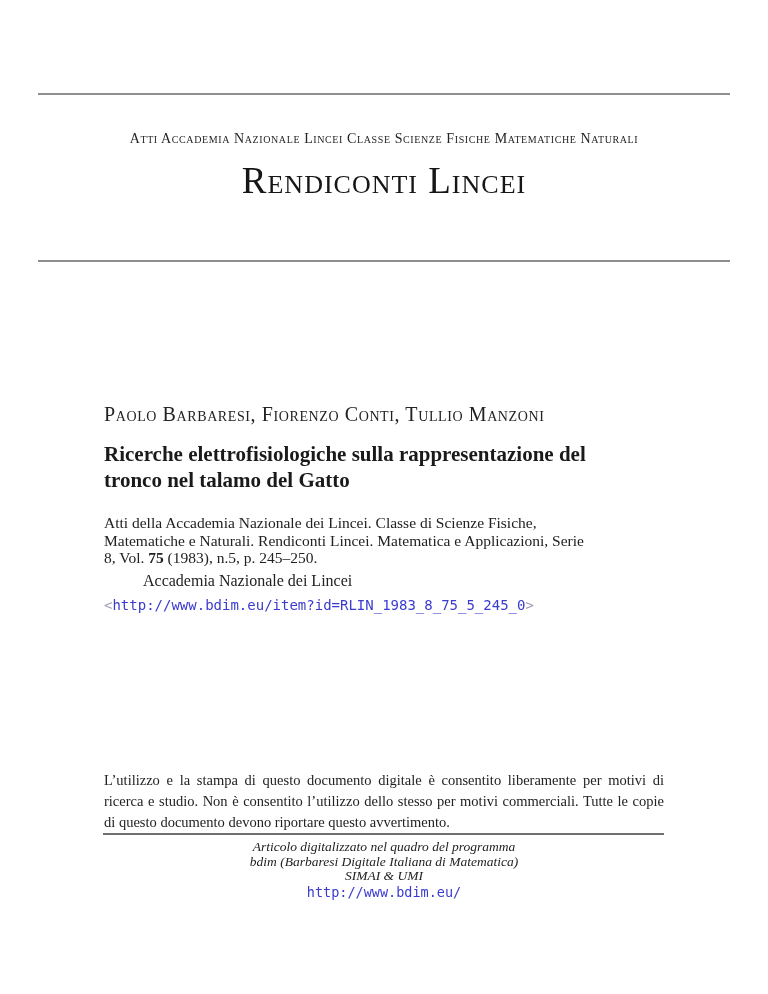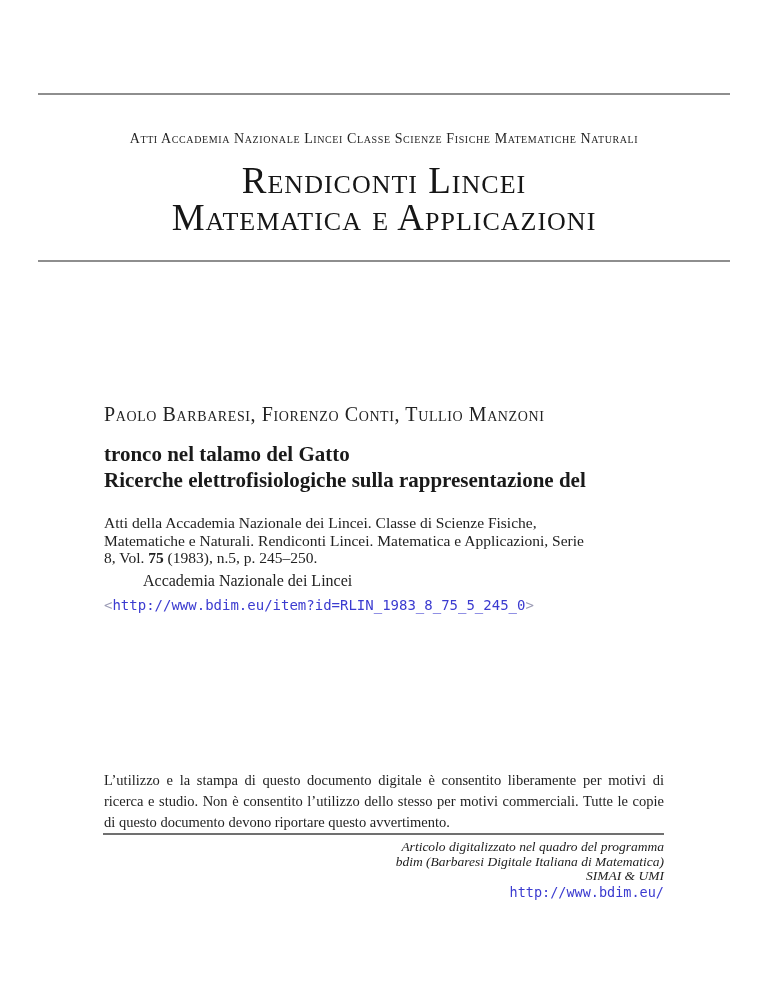--- a/index.html
+++ b/index.html
@@ -41,49 +41,48 @@
     position:absolute; left:104px; top:597px;
     font-family:"DejaVu Sans Mono", monospace; font-size:14px; letter-spacing:0px;
   }
   .bracket { color:var(--bracket); }
   a.link { color:var(--link); text-decoration:none; cursor:pointer; }
   .license {
     position:absolute; left:104px; top:770px; width:560px;
     font-size:14.5px; line-height:21px; text-align:justify; color:#222;
   }
   .footer {
-    position:absolute; left:104px; top:840px; width:560px; text-align:right;
+    position:absolute; left:104px; top:840px; width:560px; text-align:center;
     font-style:italic; font-size:13.5px; line-height:14.5px; color:#222;
   }
   .footer .footer-url {
     display:block; margin-top:1px; font-style:normal;
     font-family:"DejaVu Sans Mono", monospace; font-size:13.5px;
   }
 </style>
 </head>
 <body>
 
 <div id="page" style="--link: #3b3bd0; --bracket: #9b9bb5; --rule: #8e8e8e; --footer-rule: #707070;">
 
   <div class="rule rule-top"></div>
 
   <div class="series-line">Atti Accademia Nazionale Lincei Classe Scienze Fisiche Matematiche Naturali</div>
 
   <div class="journal-title">
     <div>Rendiconti Lincei</div>
-    <div>Matematica e Applicazioni</div>
   </div>
 
   <div class="rule rule-mid"></div>
 
   <div class="authors">Paolo Barbaresi, Fiorenzo Conti, Tullio Manzoni</div>
 
   <div class="article-title">
+    <div>Ricerche elettrofisiologiche sulla rappresentazione del</div>
     <div>tronco nel talamo del Gatto</div>
-    <div>Ricerche elettrofisiologiche sulla rappresentazione del</div>
   </div>
 
   <div class="citation">
     <div><span class="it">Atti della Accademia Nazionale dei Lincei. Classe di Scienze Fisiche,</span></div>
     <div><span class="it">Matematiche e Naturali. Rendiconti Lincei. Matematica e Applicazioni, Serie</span></div>
     <div><span class="it">8</span><span>, Vol. </span><span class="b">75</span><span> (1983), n.5, p. 245–250.</span></div>
   </div>
 
   <div class="publisher">Accademia Nazionale dei Lincei</div>
 

